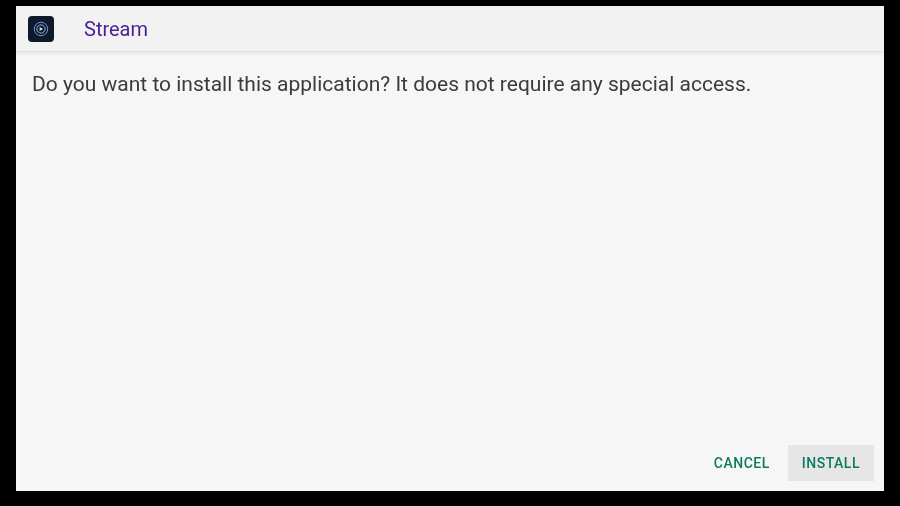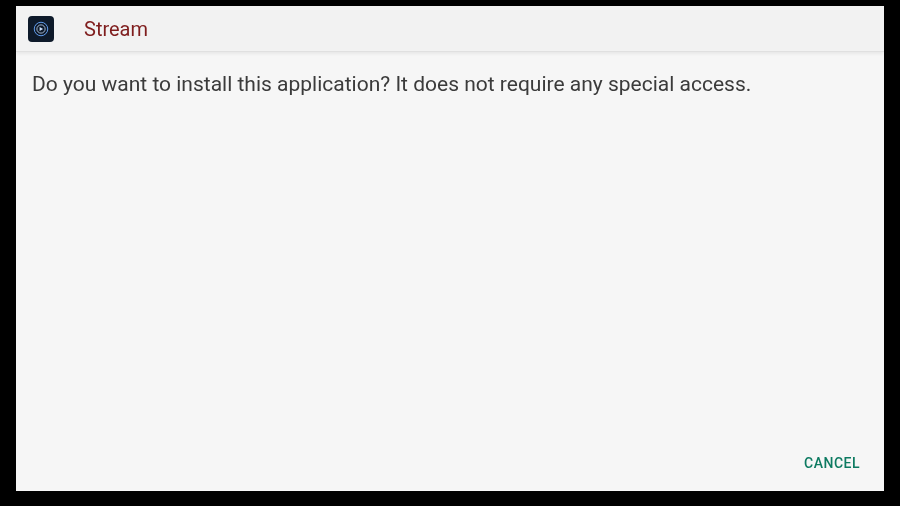--- a/index.html
+++ b/index.html
@@ -44,21 +44,21 @@
       align-items: center;
       justify-content: center;
       flex-shrink: 0;
     }
     .app-icon svg {
       width: 18px;
       height: 18px;
     }
     .app-title {
       font-size: 20px;
-      color: #7f1d1d;
+      color: #4c1d95;
       margin-left: 30px;
       font-weight: 400;
     }
     .content {
       flex: 1;
       padding: 20px 16px;
     }
     .message {
       font-size: 21px;
       color: #3b3b3b;
@@ -99,14 +99,15 @@
         <polygon points="10.2,9.2 10.2,14.8 14.8,12" fill="#cfe3ff"></polygon>
       </svg>
     </div>
     <div class="app-title">Stream</div>
   </div>
   <div class="content">
     <div class="message">Do you want to install this application? It does not require any special access.</div>
   </div>
   <div class="footer">
     <button class="btn">CANCEL</button>
+    <button class="btn primary">INSTALL</button>
   </div>
 </div>
 
 </body></html>

